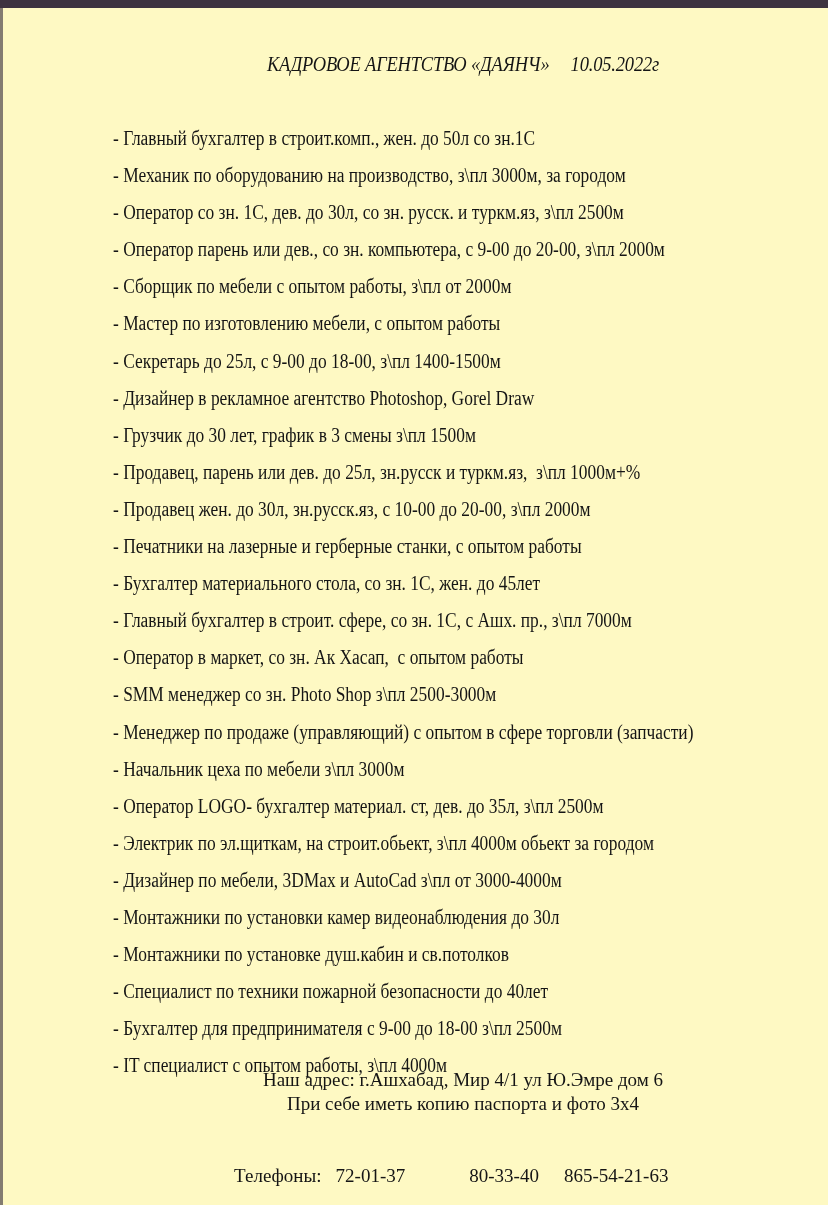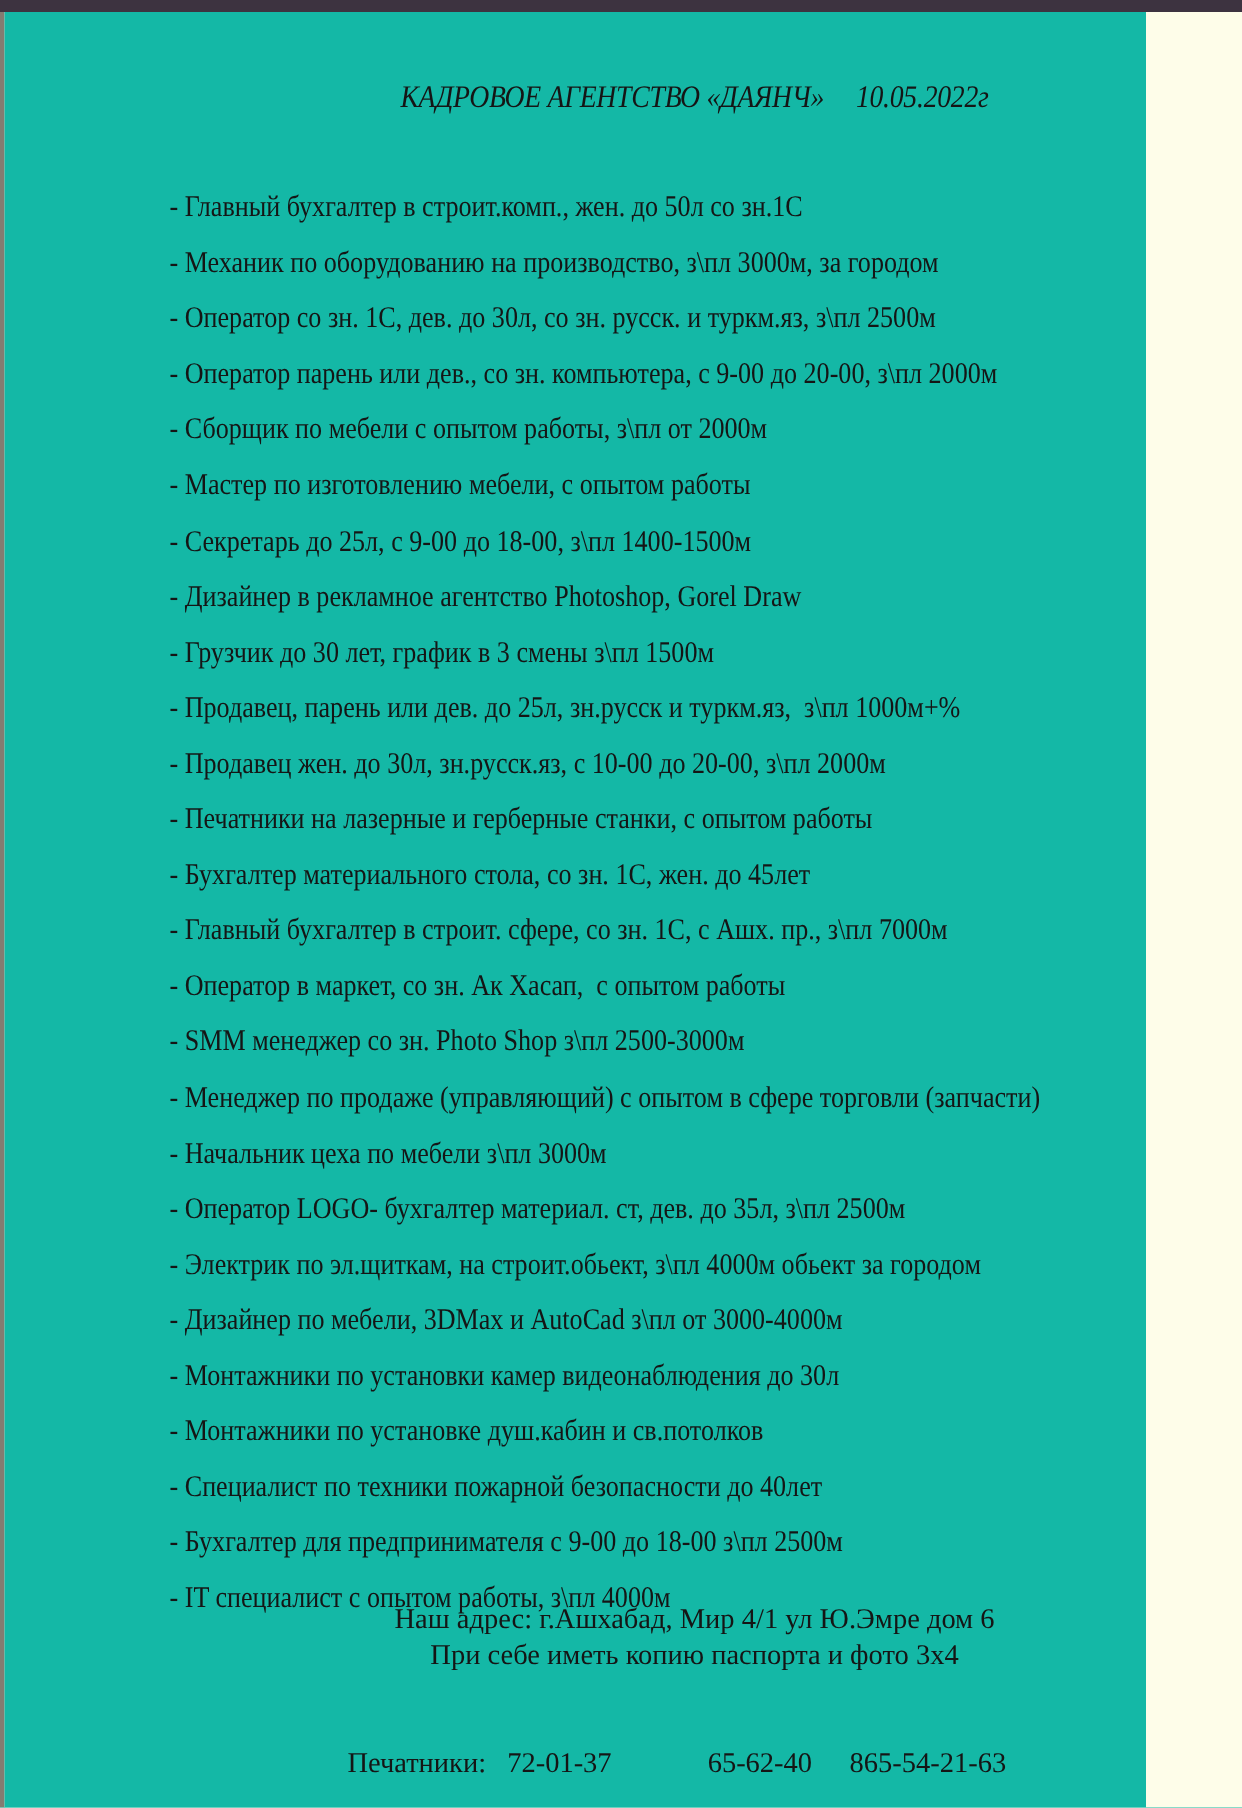--- a/index.html
+++ b/index.html
@@ -26,23 +26,23 @@
       position: absolute;
       left: 0; top: 8px;
       width: 3px;
       height: 1197px;
       background: #5a5048;
       opacity: 0.75;
     }
     .page {
       position: absolute;
       left: 3px; top: 8px;
-      width: 761px;
+      width: 825px;
       height: 1197px;
-      background: #14b8a6;
+      background: #fef9c3;
     }
     .title {
       position: absolute;
       left: 0;
       top: 44px;
       width: 920px;
       text-align: center;
       font-style: italic;
       font-size: 21px;
       letter-spacing: -0.2px;
@@ -122,18 +122,18 @@
     <li>- Специалист по техники пожарной безопасности до 40лет</li>
     <li>- Бухгалтер для предпринимателя с 9-00 до 18-00 з\пл 2500м</li>
     <li>- IT специалист с опытом работы, з\пл 4000м</li>
   </ul>
 
   <div class="footer">
     <div class="line">Наш адрес: г.Ашхабад, Мир 4/1 ул Ю.Эмре дом 6</div>
     <div class="line">При себе иметь копию паспорта и фото 3х4</div>
     <div class="line">
       <span class="phones">
-        <span class="ph">Печатники:</span><span class="ph ph1">72-01-37</span><span class="ph ph2">65-62-40</span><span class="ph ph3">865-54-21-63</span>
+        <span class="ph">Телефоны:</span><span class="ph ph1">72-01-37</span><span class="ph ph2">80-33-40</span><span class="ph ph3">865-54-21-63</span>
       </span>
     </div>
   </div>
 
 </div>
 
 </body></html>

